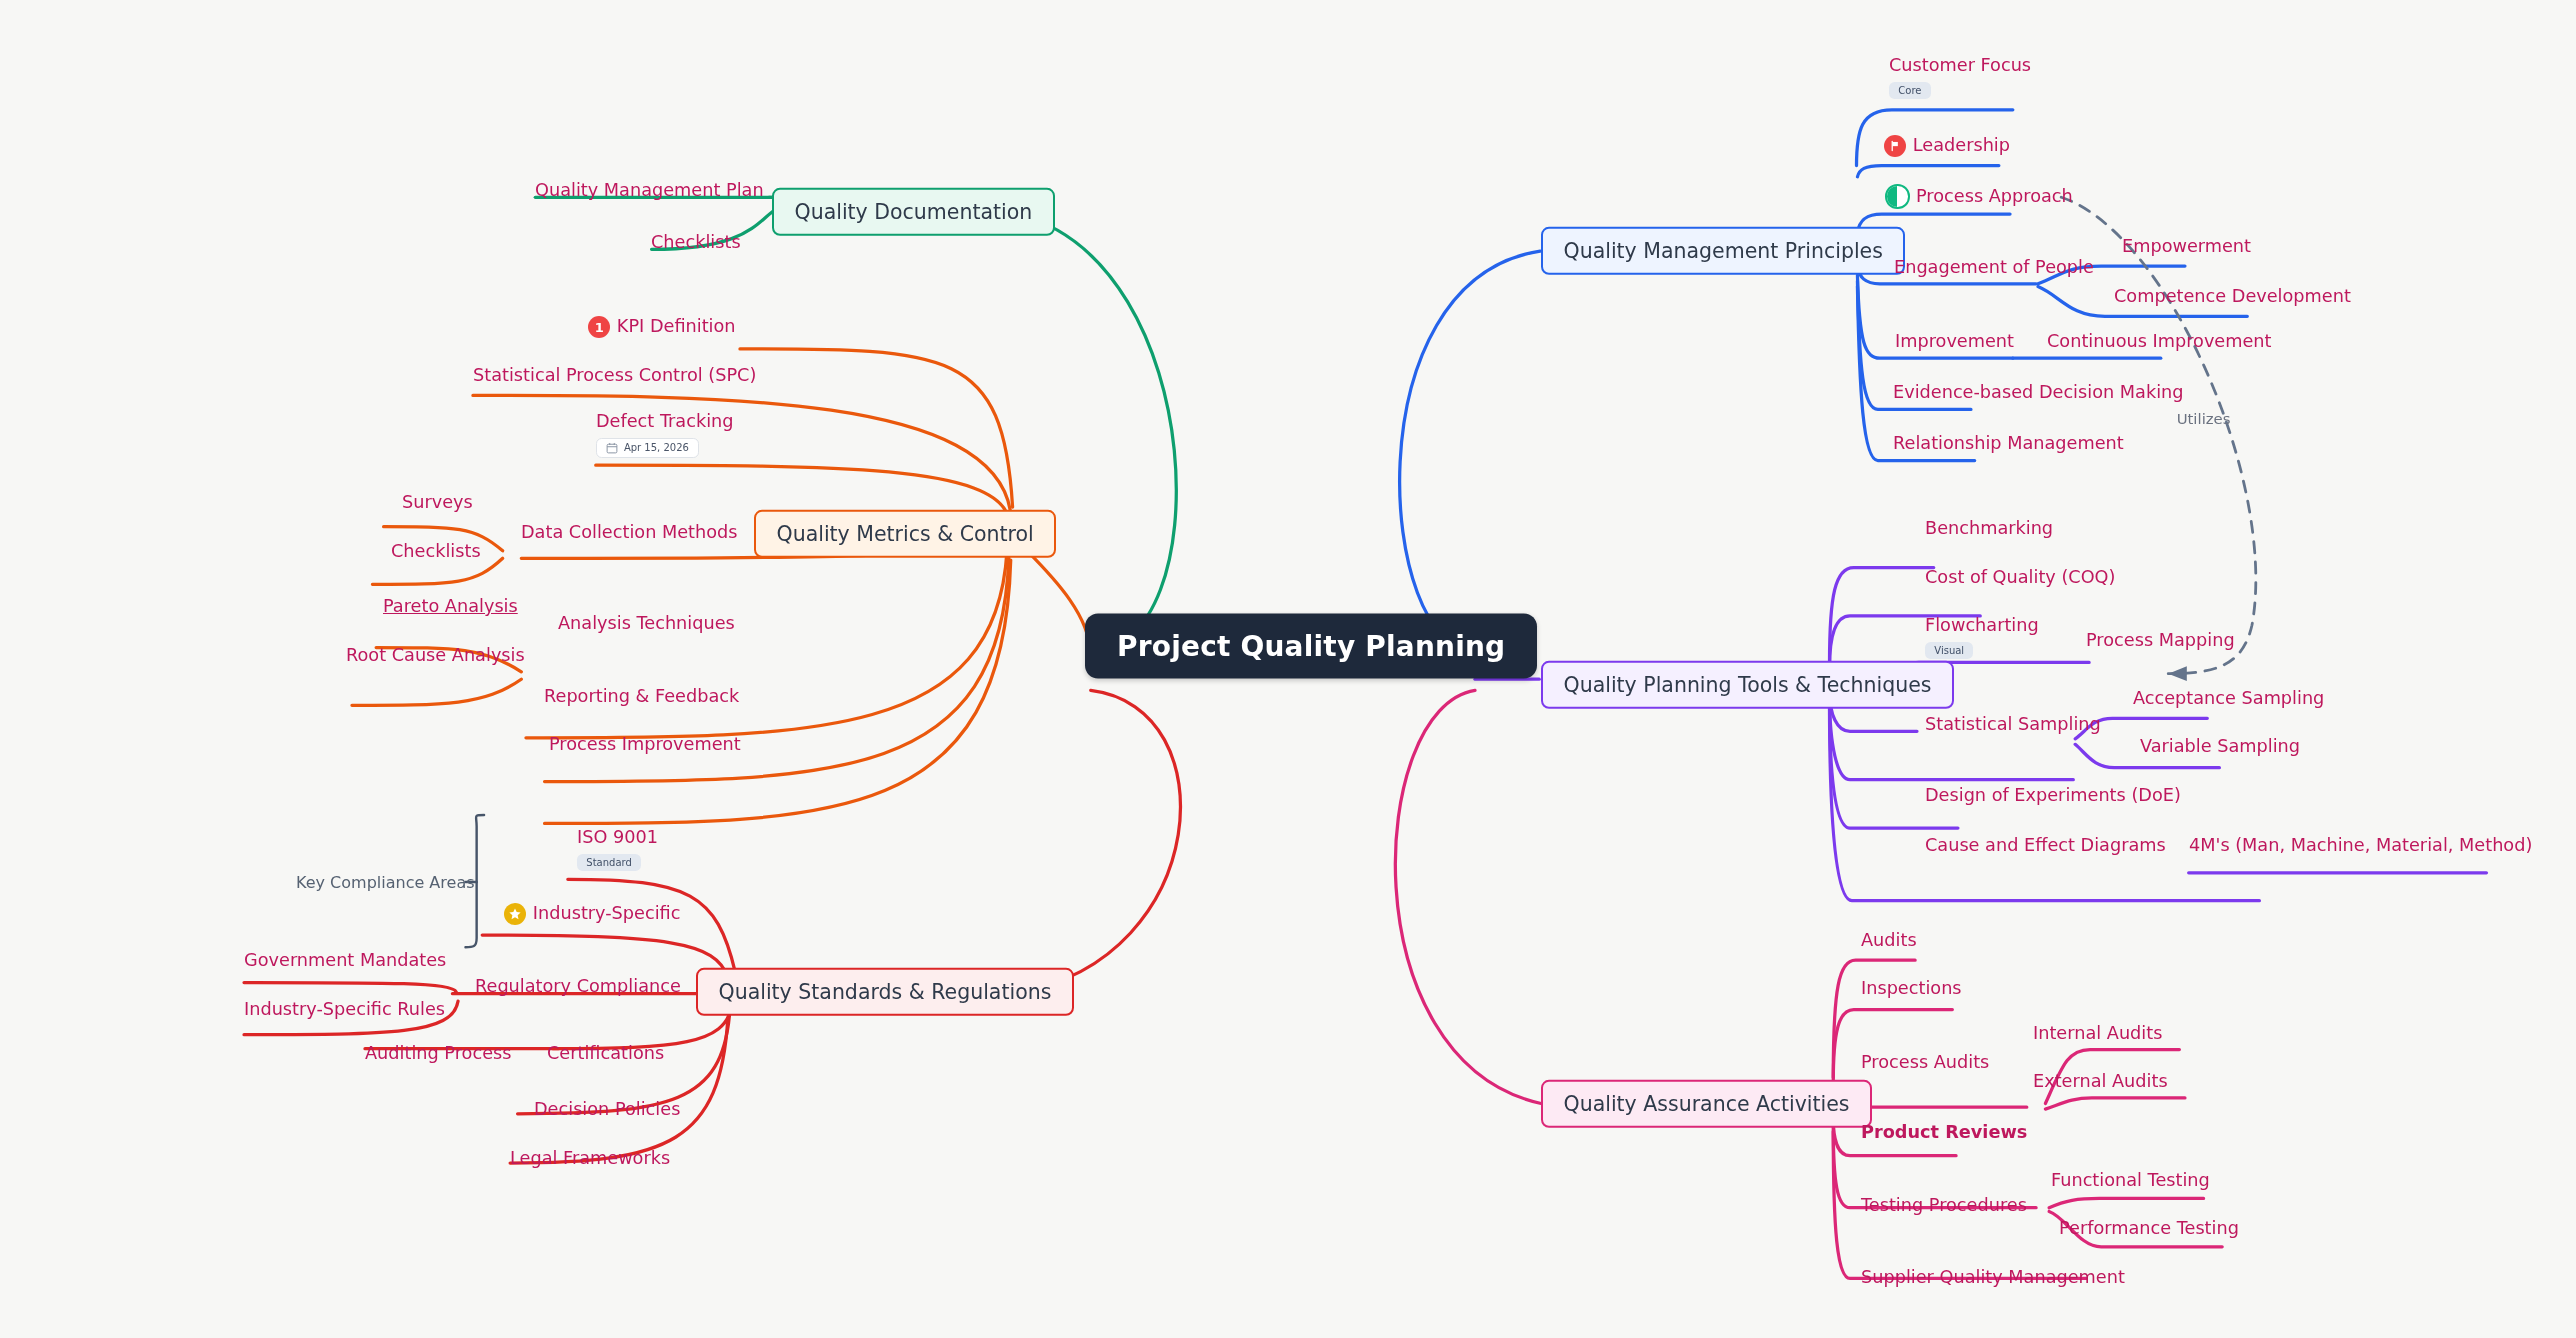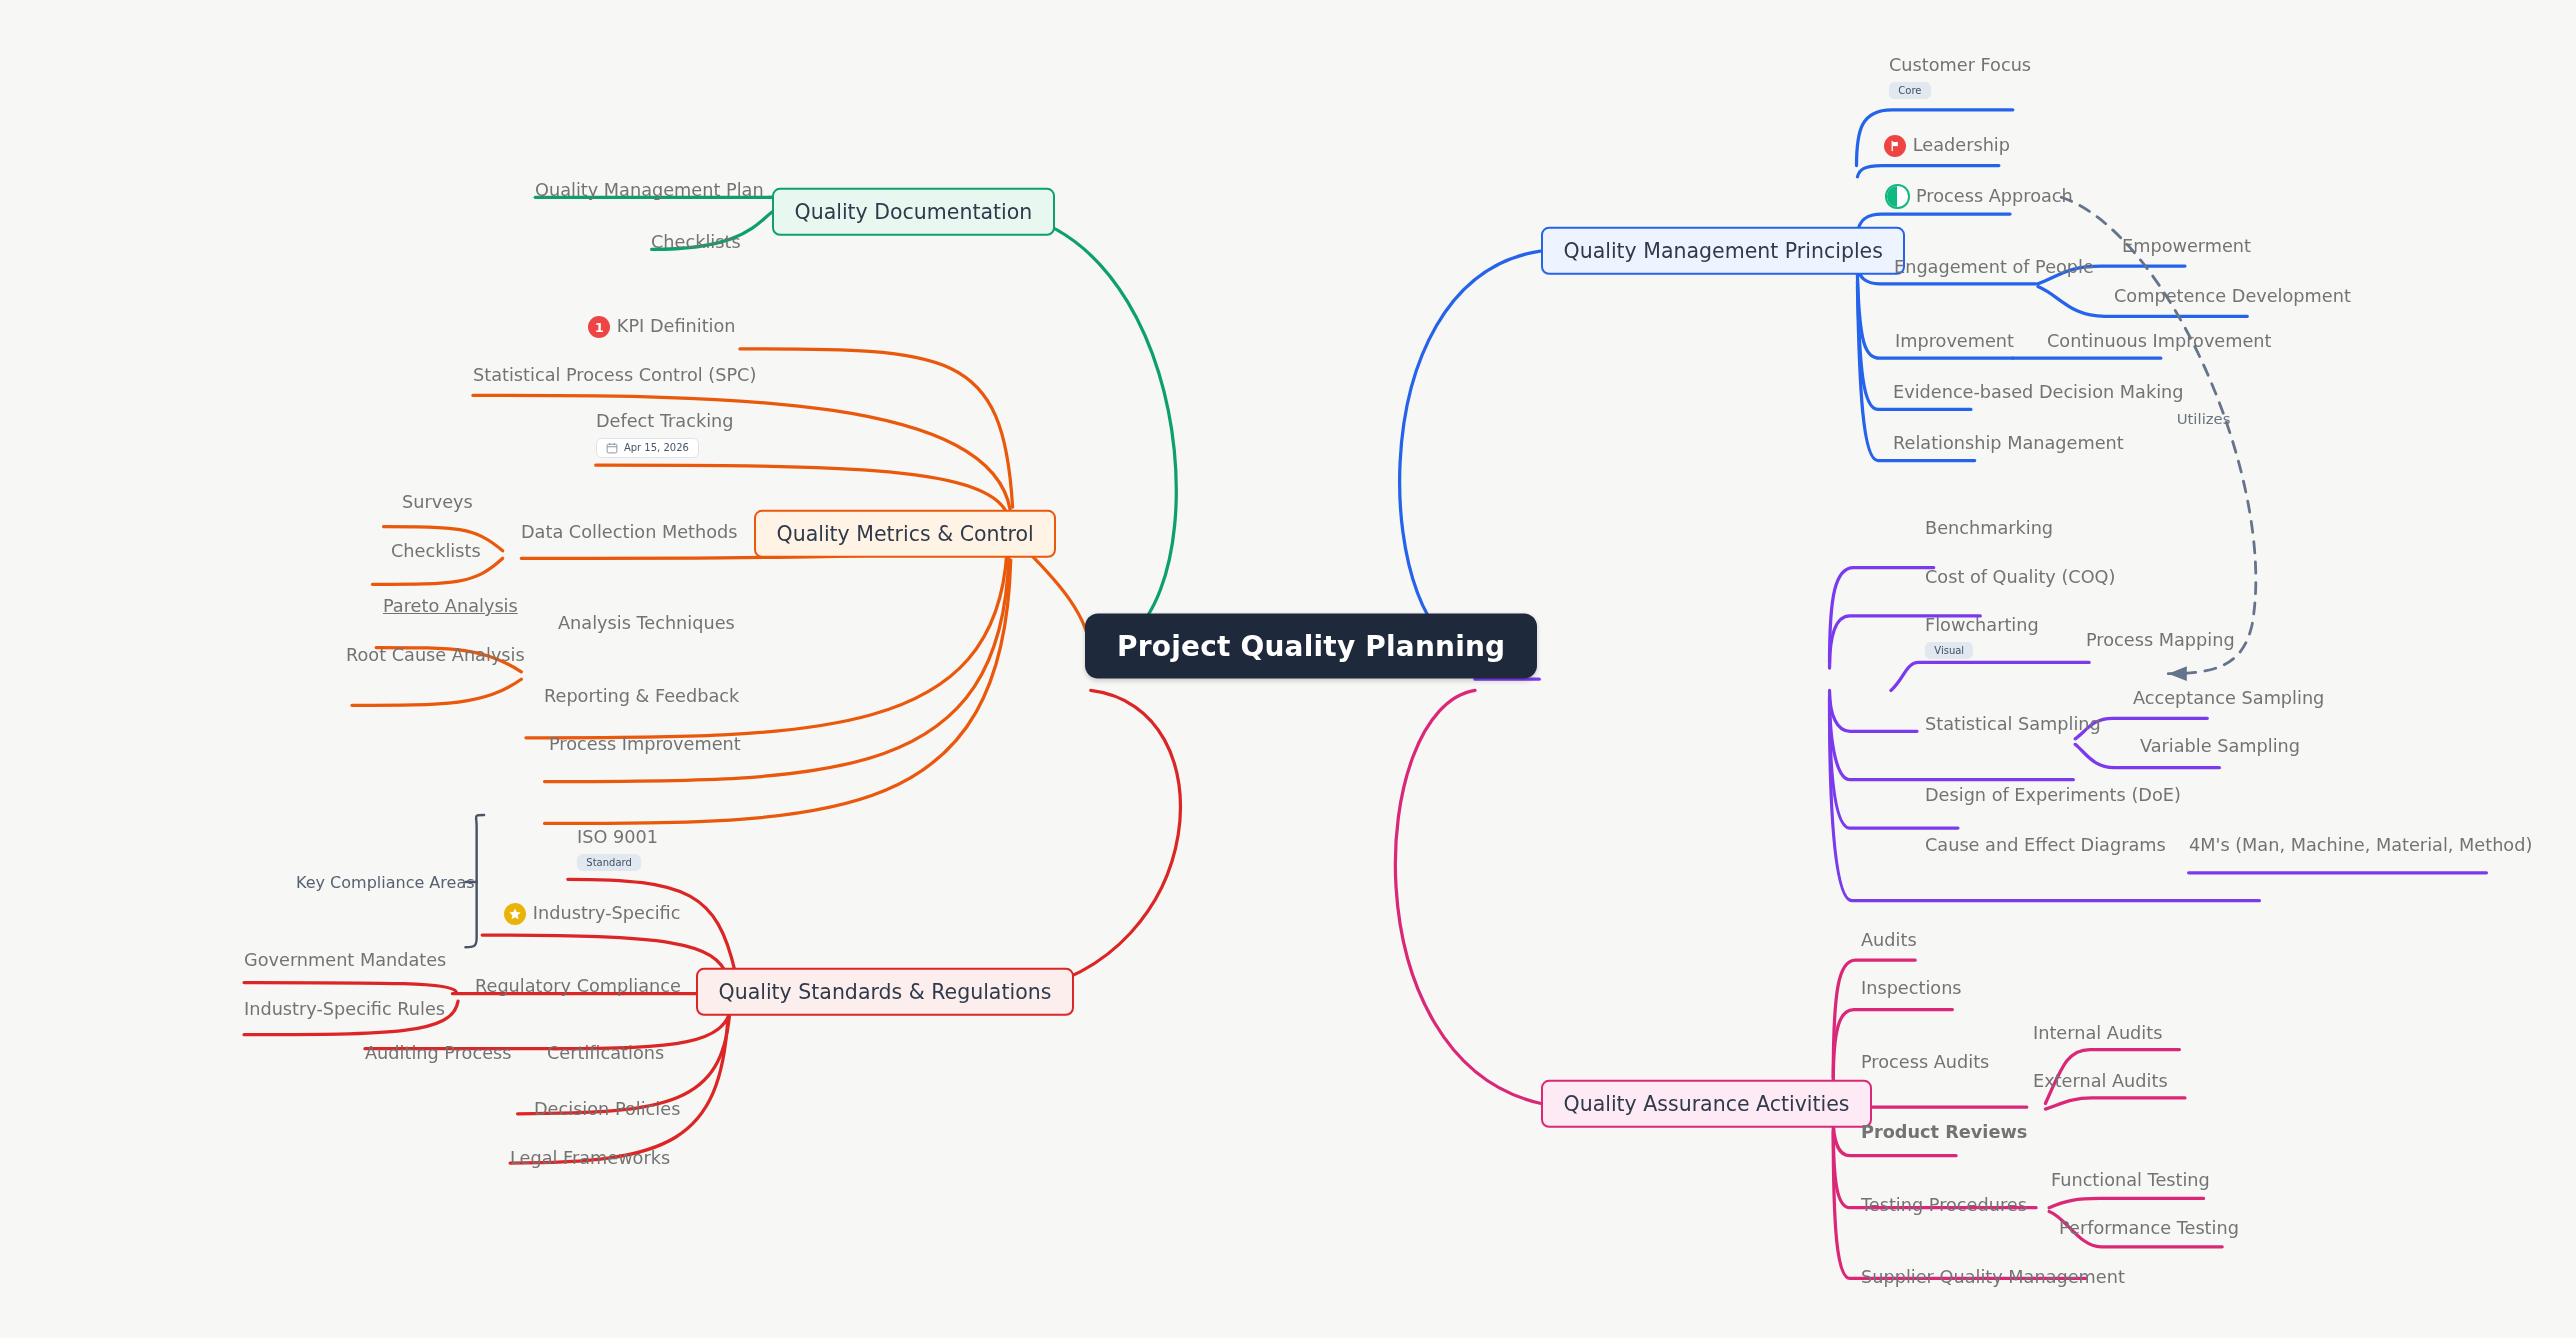--- a/index.html
+++ b/index.html
@@ -25,21 +25,21 @@
   }
 
   
   .pill{
     font-size:20.5px;color:#2f3a4a;
     padding:10.2px 20.5px;border-radius:8px;
     border:2.8px solid #888;background:#fff;
   }
 
   
-  .leaf{font-size:17.7px;color:#737373;line-height:1.1;}
+  .leaf{font-size:17.7px;color:#be185d;line-height:1.1;}
 
   .leafwrap{display:flex;align-items:center;gap:6.5px;}
 
   
   .chip{
     display:inline-block;margin-top:6.5px;
     font-size:10px;color:#415068;
     background:#e2e8f0;border-radius:5.6px;
     padding:2.8px 9.3px;
   }
@@ -268,20 +268,21 @@
   <div class="node leaf" style="left:1894px;top:258px;">Engagement of People</div>
   <div class="node leaf" style="left:2122px;top:237px;">Empowerment</div>
   <div class="node leaf" style="left:2114px;top:287px;">Competence Development</div>
 
   <div class="node leaf" style="left:1895px;top:332px;">Improvement</div>
   <div class="node leaf" style="left:2047px;top:332px;">Continuous Improvement</div>
 
   <div class="node leaf" style="left:1893px;top:383px;text-align:center;">Evidence-based Decision Making</div>
   <div class="node leaf" style="left:1893px;top:434px;">Relationship Management</div>
 
+  <div class="node pill" style="left:1541px;top:685px;transform:translateY(-50%);border-color:#7c3aed;background:#f5f0ff;">Quality Planning Tools &amp; Techniques</div>
 
   <div class="node leaf" style="left:1925px;top:519px;">Benchmarking</div>
   <div class="node leaf" style="left:1925px;top:568px;">Cost of Quality (COQ)</div>
 
   <div class="node" style="left:1925px;top:616px;">
     <div class="leaf">Flowcharting</div>
     <span class="chip">Visual</span>
   </div>
   <div class="node leaf" style="left:2086px;top:631px;">Process Mapping</div>
 

